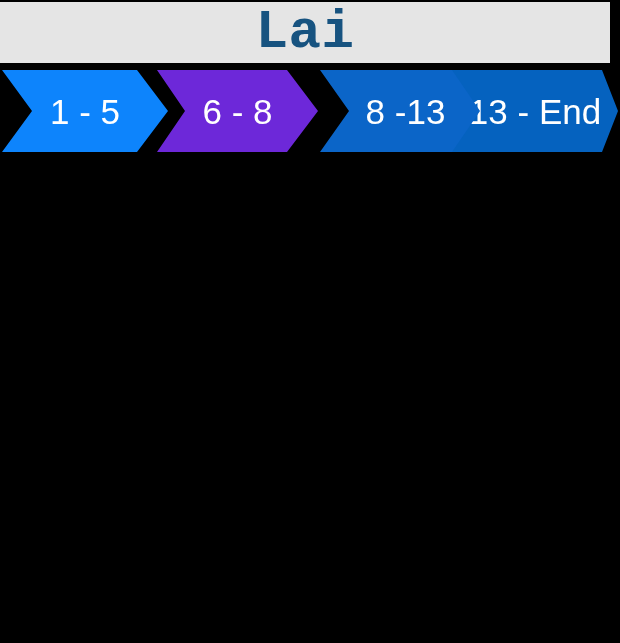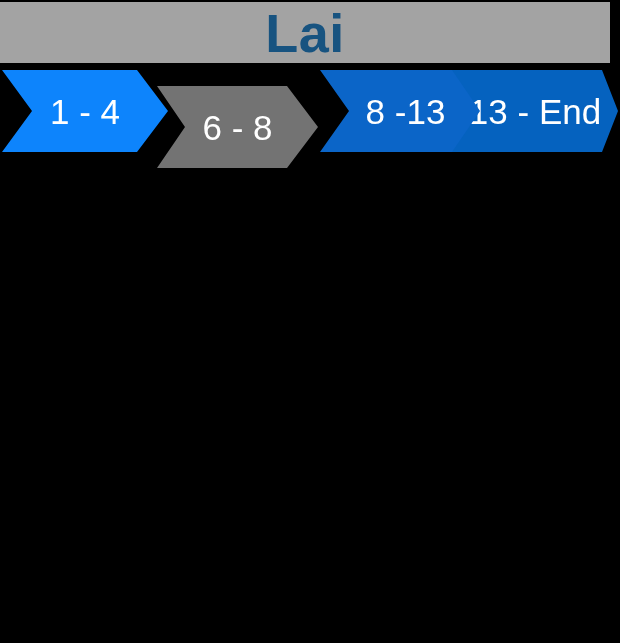--- a/index.html
+++ b/index.html
@@ -72,31 +72,31 @@
   }
   .chev-label {
     pointer-events: none;
   }
 </style>
 </head>
 <body>
 
 <div class="page" style="background-color: rgb(0, 0, 0);">
 
-  <div class="title-bar" style="background-color: #a3a3a3;">
+  <div class="title-bar" style="background-color: #e5e5e5; font-family: Liberation Mono, monospace;">
     <span class="title-text" style="color: rgb(23, 83, 128);">Lai</span>
   </div>
 
   <div class="flow">
 
     <div class="chev c1" style="background-color: rgb(13, 132, 252);">
-      <span class="chev-label">1 - 4</span>
+      <span class="chev-label">1 - 5</span>
     </div>
 
-    <div class="chev c2" style="background-color: #737373; margin-top: 16px;">
+    <div class="chev c2" style="background-color: #6d28d9;">
       <span class="chev-label">6 - 8</span>
     </div>
 
     <div class="chev c3" style="background-color: rgb(11, 101, 200);">
       <span class="chev-label">8 -13</span>
     </div>
 
     <div class="chev c4" style="background-color: rgb(5, 98, 191);">
       <span class="chev-label">13 - End</span>
     </div>

